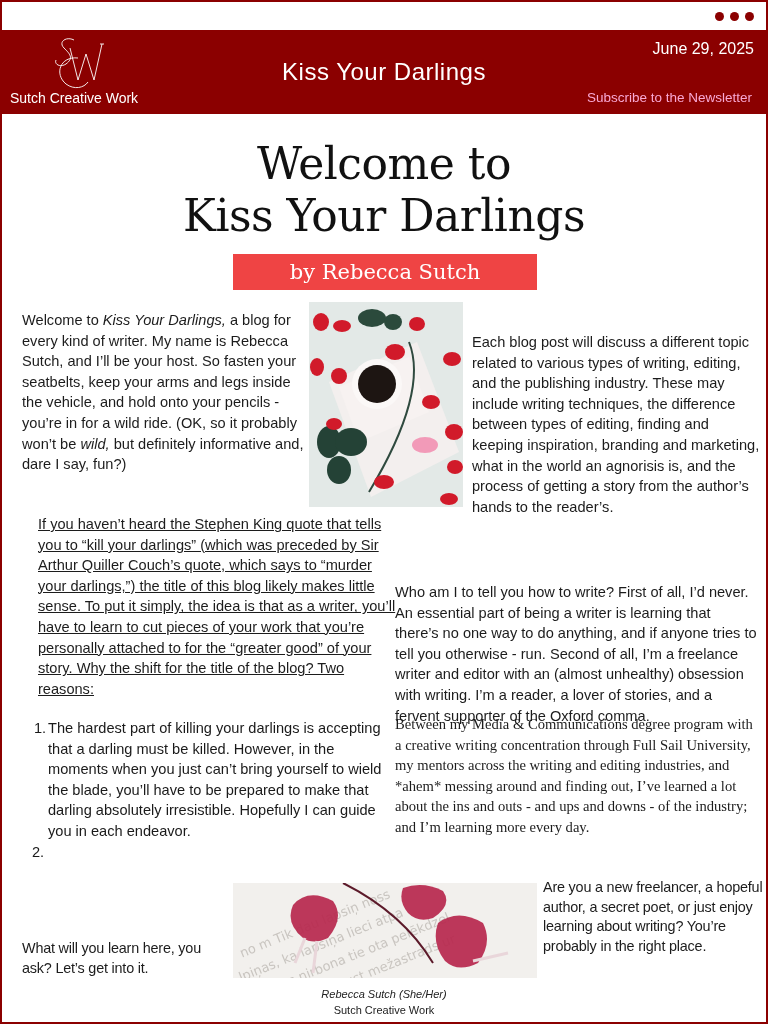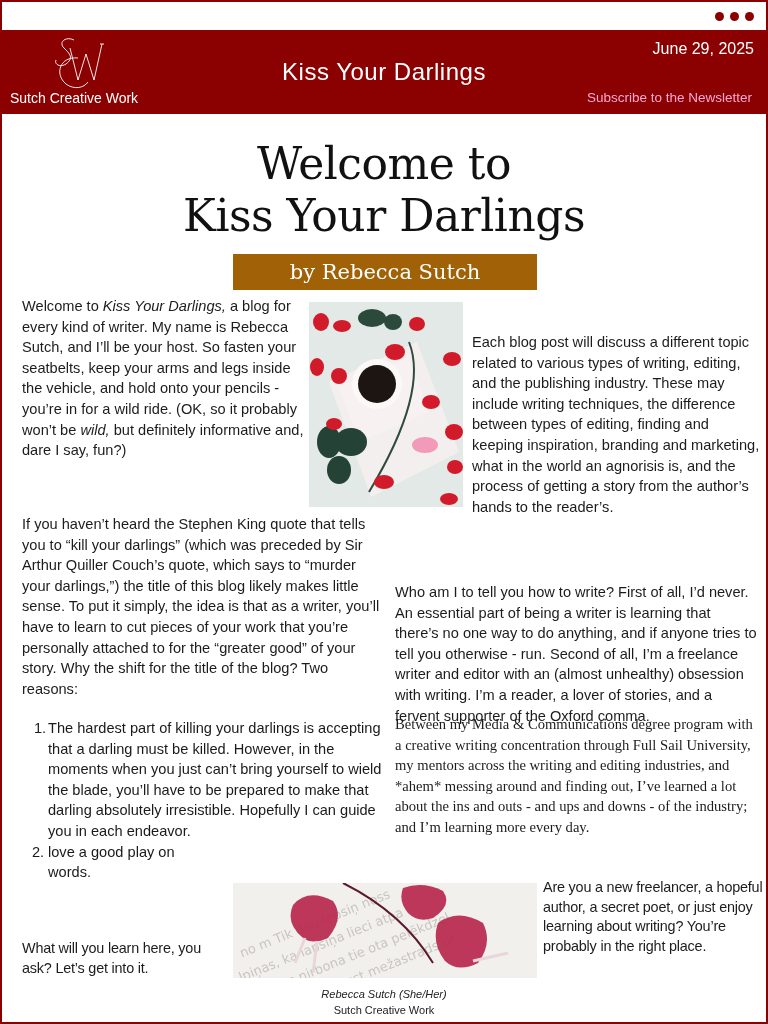--- a/index.html
+++ b/index.html
@@ -23,28 +23,28 @@
   .brand { position: absolute; left: 8px; top: 60px; font-size: 14px; }
   .site-title { position: absolute; left: 0; width: 764px; top: 28px; text-align: center; font-size: 24px; letter-spacing: 0.5px; }
   .date { position: absolute; right: 12px; top: 10px; font-size: 16px; }
   .subscribe { position: absolute; right: 14px; top: 60px; font-size: 13.5px; color: #f9a8d4; text-decoration: none; cursor: pointer; }
 
   .page-title {
     position: absolute; left: 0; width: 764px; top: 136px; text-align: center;
     font-family: "DejaVu Serif", serif; font-weight: normal; font-size: 44px; line-height: 52px; color: #111; letter-spacing: -0.5px;
   }
   .byline {
-    position: absolute; left: 231px; top: 252px; width: 304px; height: 36px; background: #a16207; color: #fff;
+    position: absolute; left: 231px; top: 252px; width: 304px; height: 36px; background: #ef4444; color: #fff;
     text-align: center; font-family: "DejaVu Serif", serif; font-size: 21px; line-height: 36px;
   }
 
   .text { font-size: 14.6px; line-height: 20.6px; color: #1c1c1c; position: absolute; }
-  .p1 { left: 20px; top: 294px; width: 282px; }
+  .p1 { left: 20px; top: 308px; width: 282px; }
   .p2 { left: 470px; top: 306px; width: 290px; margin-top: 24px; }
-  .p3 { left: 20px; top: 512px; width: 362px; }
+  .p3 { left: 36px; top: 512px; width: 362px; text-decoration: underline; }
   .p4 { left: 393px; top: 532px; width: 362px; margin-top: 48px; }
   .p5 { left: 393px; top: 712px; width: 362px; font-family: Liberation Serif, serif; }
   .p6 { left: 541px; top: 876px; width: 222px; font-family: "Liberation Sans Narrow", "Liberation Sans", sans-serif; font-size: 14.4px; line-height: 19.6px; letter-spacing: -0.2px; }
   .p7 { left: 20px; top: 937px; width: 210px; font-size: 14.4px; line-height: 19.6px; letter-spacing: -0.2px; }
 
   .list { position: absolute; left: 28px; top: 716px; width: 356px; font-size: 14.6px; line-height: 20.6px; list-style: none; }
   .list li { position: relative; padding-left: 18px; }
   .list li .num { position: absolute; left: 4px; top: 0; }
   .list li.second .num { left: 2px; }
   .list li.second { padding-left: 18px; }
@@ -128,21 +128,20 @@
 
   <p class="text p3">If you haven’t heard the Stephen King quote that tells you to “kill your darlings” (which was preceded by Sir Arthur Quiller Couch’s quote, which says to “murder your darlings,”) the title of this blog likely makes little sense. To put it simply, the idea is that as a writer, you’ll have to learn to cut pieces of your work that you’re personally attached to for the “greater good” of your story. Why the shift for the title of the blog? Two reasons:</p>
 
   <ol class="list">
     <li>
       <span class="num">1.</span>
       <span>The hardest part of killing your darlings is accepting that a darling must be killed. However, in the moments when you just can’t bring yourself to wield the blade, you’ll have to be prepared to make that darling absolutely irresistible. Hopefully I can guide you in each endeavor.</span>
     </li>
     <li class="second">
       <span class="num">2.</span>
-      <span class="wrap2">love a good play on words.</span>
     </li>
   </ol>
 
   <p class="text p4">Who am I to tell you how to write? First of all, I’d never. An essential part of being a writer is learning that there’s no one way to do anything, and if anyone tries to tell you otherwise - run. Second of all, I’m a freelance writer and editor with an (almost unhealthy) obsession with writing. I’m a reader, a lover of stories, and a fervent supporter of the Oxford comma.</p>
   <p class="text p5">Between my Media &amp; Communications degree program with a creative writing concentration through Full Sail University, my mentors across the writing and editing industries, and *ahem* messing around and finding out, I’ve learned a lot about the ins and outs - and ups and downs - of the industry; and I’m learning more every day.</p>
 
   <div class="photo2" title="Pressed bleeding heart flowers on printed text">
     <svg width="304" height="95" viewBox="0 0 304 95">
       <rect width="304" height="95" fill="#f2f0ed"></rect>
       <g fill="#c9c5c0" font-family="DejaVu Sans, sans-serif" font-size="13" transform="rotate(-22 150 50)">

